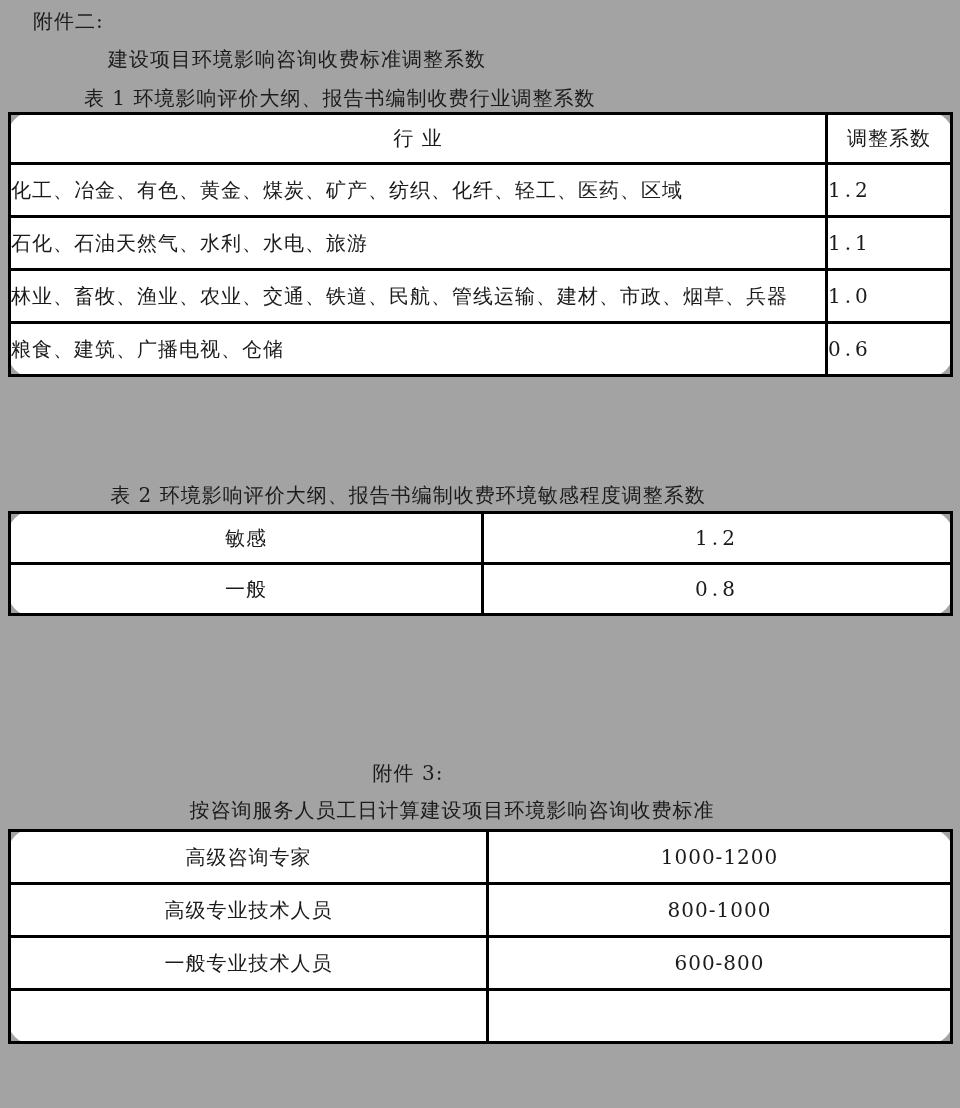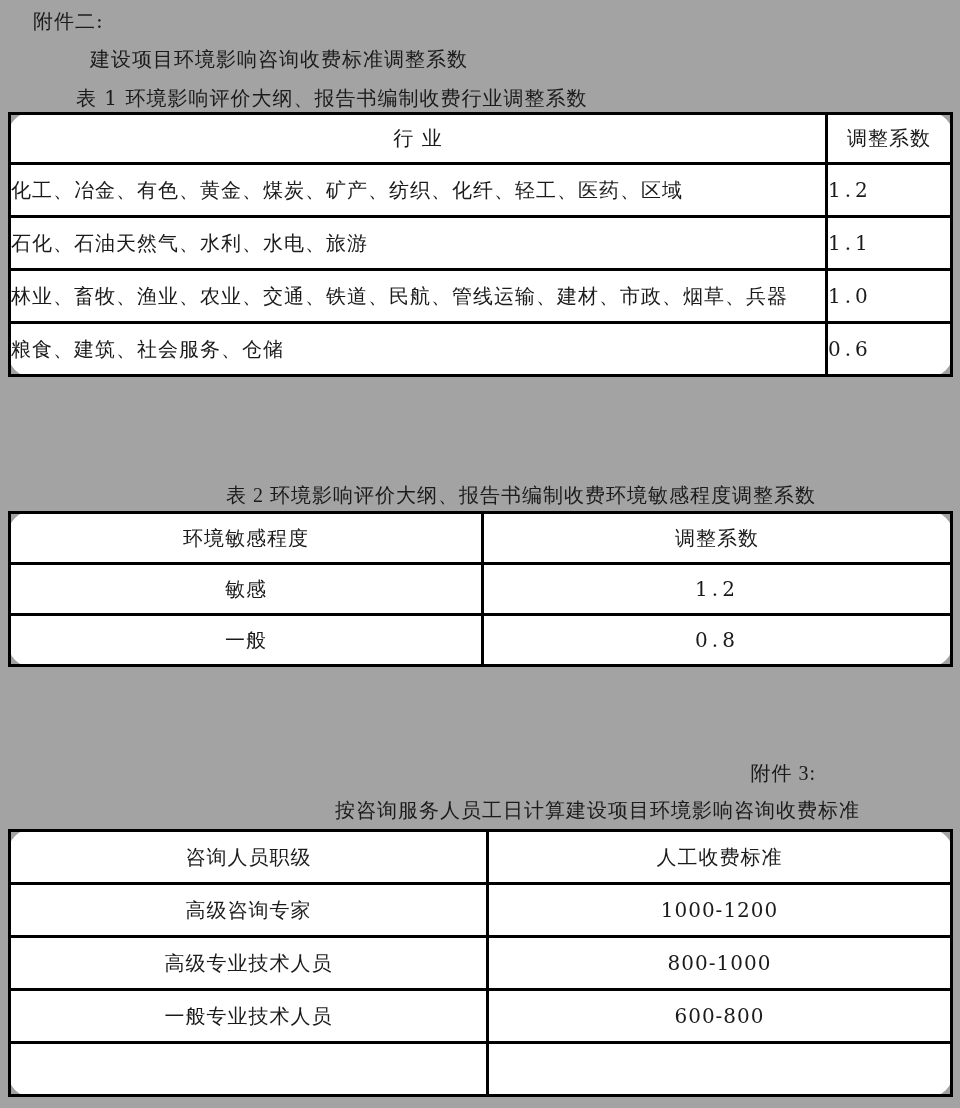--- a/index.html
+++ b/index.html
@@ -19,22 +19,21 @@
   }
   .txt {
     position: absolute;
     font-size: 20px;
     white-space: nowrap;
     letter-spacing: 1px;
   }
   .centered {
     left: 0;
     width: 816px;
-    text-align: right;
-    font-family: Liberation Serif, serif;
+    text-align: center;
   }
   table.grid {
     position: absolute;
     left: 8px;
     width: 942px;
     border-collapse: collapse;
     table-layout: fixed;
     background: #ffffff;
     border-radius: 24px;
   }
@@ -60,23 +59,23 @@
   
   #table3 td { height: 50px; }
 </style>
 </head>
 <body>
 
 <div class="doc">
 
   <div class="txt" style="left:33px; top:8px;">附件二:</div>
 
-  <div class="txt" style="left:90px; top:46px;">建设项目环境影响咨询收费标准调整系数</div>
+  <div class="txt" style="left:108px; top:46px;">建设项目环境影响咨询收费标准调整系数</div>
 
-  <div class="txt" style="left:76px; top:85px;">表 1 环境影响评价大纲、报告书编制收费行业调整系数</div>
+  <div class="txt" style="left:84px; top:85px;">表 1 环境影响评价大纲、报告书编制收费行业调整系数</div>
 
   <table class="grid" id="table1" style="top:112px;">
     <colgroup>
         <col style="width:817px;">
         <col style="width:125px;">
       </colgroup>
     <tbody>
       <tr class="hdr">
         <td class="cell-ctr">行 业</td>
         <td class="cell-ctr">调整系数</td>
@@ -87,38 +86,34 @@
       </tr>
       <tr>
         <td class="cell-left">石化、石油天然气、水利、水电、旅游</td>
         <td class="cell-coef">1.1</td>
       </tr>
       <tr>
         <td class="cell-left">林业、畜牧、渔业、农业、交通、铁道、民航、管线运输、建材、市政、烟草、兵器</td>
         <td class="cell-coef">1.0</td>
       </tr>
       <tr>
-        <td class="cell-left">粮食、建筑、社会服务、仓储</td>
+        <td class="cell-left">粮食、建筑、广播电视、仓储</td>
         <td class="cell-coef">0.6</td>
       </tr>
     </tbody>
   </table>
 
   <div class="txt centered" style="top:482px;">表 2 环境影响评价大纲、报告书编制收费环境敏感程度调整系数</div>
 
   <table class="grid" id="table2" style="top:511px;">
     <colgroup>
         <col style="width:473px;">
         <col style="width:469px;">
       </colgroup>
     <tbody>
-      <tr>
-        <td class="cell-ctr">环境敏感程度</td>
-        <td class="cell-ctr">调整系数</td>
-      </tr>
       <tr>
         <td class="cell-ctr">敏感</td>
         <td class="cell-ctr-num">1.2</td>
       </tr>
       <tr>
         <td class="cell-ctr">一般</td>
         <td class="cell-ctr-num">0.8</td>
       </tr>
     </tbody>
   </table>
@@ -127,24 +122,20 @@
 
   <div class="txt centered" style="top:797px;margin-left:44px;">按咨询服务人员工日计算建设项目环境影响咨询收费标准</div>
 
   <table class="grid" id="table3" style="top:829px;">
     <colgroup>
         <col style="width:478px;">
         <col style="width:464px;">
       </colgroup>
     <tbody>
       <tr>
-        <td class="cell-ctr">咨询人员职级</td>
-        <td class="cell-ctr">人工收费标准</td>
-      </tr>
-      <tr>
         <td class="cell-ctr">高级咨询专家</td>
         <td class="cell-ctr-range">1000-1200</td>
       </tr>
       <tr>
         <td class="cell-ctr">高级专业技术人员</td>
         <td class="cell-ctr-range">800-1000</td>
       </tr>
       <tr>
         <td class="cell-ctr">一般专业技术人员</td>
         <td class="cell-ctr-range">600-800</td>

